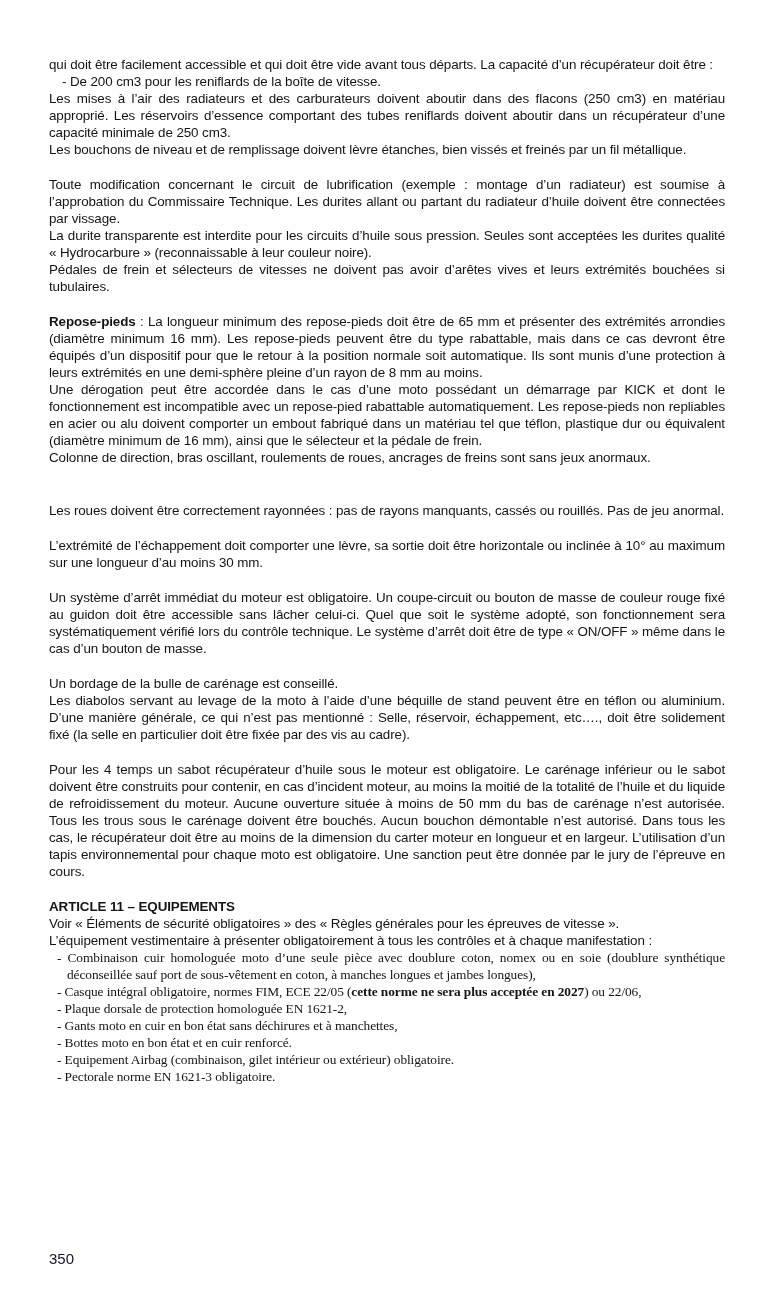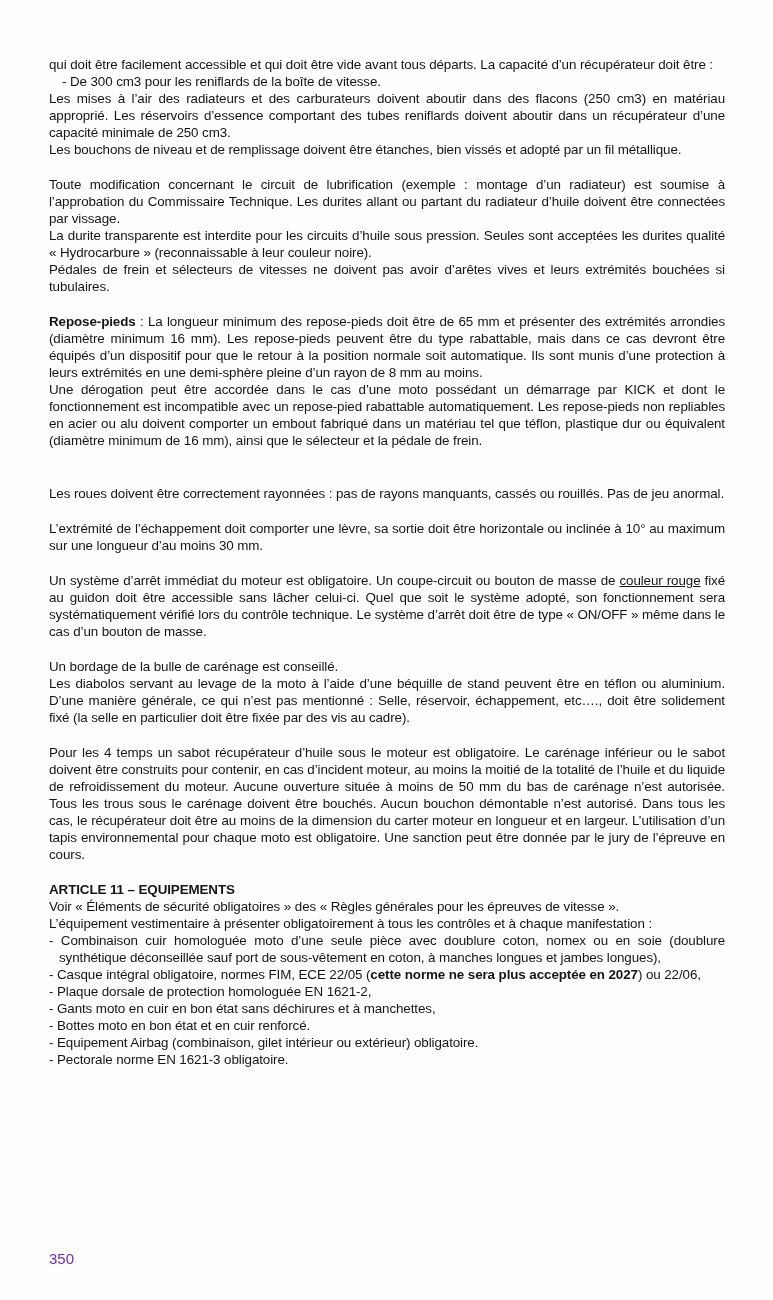--- a/index.html
+++ b/index.html
@@ -19,48 +19,49 @@
     position: absolute;
     left: 49px; top: 56px;
     width: 676px;
     font-size: 13.4px;
     line-height: 17px;
     letter-spacing: -0.1px;
   }
   .para   { text-align: justify; }
   .heading{ font-weight: bold; text-align: left; }
   .item1  { margin-left: 13px; text-align: justify; }
-  .item2  { margin-left: 0; padding-left: 10px; text-indent: -10px; text-align: justify; }
+  .item2  { margin-left: 8px; padding-left: 10px; text-indent: -10px; text-align: justify; font-family: Liberation Serif, serif; }
   .spacer { height: 18px; }
   .b { font-weight: bold; text-align: right; }
-  .u { text-decoration: underline; }
+  .u { }
   .page-number {
     position: absolute;
     left: 49px; top: 1250px;
     font-size: 15px;
     letter-spacing: 0;
-    color: #6d28d9;
+    color: #0f172a;
   }
 </style>
 </head>
 <body>
 
 <div class="page">
   <div class="content">
       <div class="para"><span class="">qui doit être facilement accessible et qui doit être vide avant tous départs. La capacité d’un récupérateur doit être :</span></div>
-      <div class="item1"><span class="">- De 300 cm3 pour les reniflards de la boîte de vitesse.</span></div>
+      <div class="item1"><span class="">- De 200 cm3 pour les reniflards de la boîte de vitesse.</span></div>
       <div class="para"><span class="">Les mises à l’air des radiateurs et des carburateurs doivent aboutir dans des flacons (250 cm3) en matériau approprié. Les réservoirs d’essence comportant des tubes reniflards doivent aboutir dans un récupérateur d’une capacité minimale de 250 cm3.</span></div>
-      <div class="para"><span class="">Les bouchons de niveau et de remplissage doivent être étanches, bien vissés et adopté par un fil métallique.</span></div>
+      <div class="para"><span class="">Les bouchons de niveau et de remplissage doivent lèvre étanches, bien vissés et freinés par un fil métallique.</span></div>
       <div class="spacer"></div>
       <div class="para"><span class="">Toute modification concernant le circuit de lubrification (exemple : montage d’un radiateur) est soumise à l’approbation du Commissaire Technique. Les durites allant ou partant du radiateur d’huile doivent être connectées par vissage.</span></div>
       <div class="para"><span class="">La durite transparente est interdite pour les circuits d’huile sous pression. Seules sont acceptées les durites qualité « Hydrocarbure » (reconnaissable à leur couleur noire).</span></div>
       <div class="para"><span class="">Pédales de frein et sélecteurs de vitesses ne doivent pas avoir d’arêtes vives et leurs extrémités bouchées si tubulaires.</span></div>
       <div class="spacer"></div>
       <div class="para"><span class="b ">Repose-pieds</span><span class=""> : La longueur minimum des repose-pieds doit être de 65 mm et présenter des extrémités arrondies (diamètre minimum 16 mm). Les repose-pieds peuvent être du type rabattable, mais dans ce cas devront être équipés d’un dispositif pour que le retour à la position normale soit automatique. Ils sont munis d’une protection à leurs extrémités en une demi-sphère pleine d’un rayon de 8 mm au moins.</span></div>
       <div class="para"><span class="">Une dérogation peut être accordée dans le cas d’une moto possédant un démarrage par KICK et dont le fonctionnement est incompatible avec un repose-pied rabattable automatiquement. Les repose-pieds non repliables en acier ou alu doivent comporter un embout fabriqué dans un matériau tel que téflon, plastique dur ou équivalent (diamètre minimum de 16 mm), ainsi que le sélecteur et la pédale de frein.</span></div>
+      <div class="para"><span class="">Colonne de direction, bras oscillant, roulements de roues, ancrages de freins sont sans jeux anormaux.</span></div>
       <div class="spacer"></div>
       <div class="spacer"></div>
       <div class="para"><span class="">Les roues doivent être correctement rayonnées : pas de rayons manquants, cassés ou rouillés. Pas de jeu anormal.</span></div>
       <div class="spacer"></div>
       <div class="para"><span class="">L’extrémité de l’échappement doit comporter une lèvre, sa sortie doit être horizontale ou inclinée à 10° au maximum sur une longueur d’au moins 30 mm.</span></div>
       <div class="spacer"></div>
       <div class="para"><span class="">Un système d’arrêt immédiat du moteur est obligatoire. Un coupe-circuit ou bouton de masse de </span><span class="u">couleur rouge</span><span class=""> fixé au guidon doit être accessible sans lâcher celui-ci. Quel que soit le système adopté, son fonctionnement sera systématiquement vérifié lors du contrôle technique. Le système d’arrêt doit être de type « ON/OFF » même dans le cas d’un bouton de masse.</span></div>
       <div class="spacer"></div>
       <div class="para"><span class="">Un bordage de la bulle de carénage est conseillé.</span></div>
       <div class="para"><span class="">Les diabolos servant au levage de la moto à l’aide d’une béquille de stand peuvent être en téflon ou aluminium. D’une manière générale, ce qui n’est pas mentionné : Selle, réservoir, échappement, etc…., doit être solidement fixé (la selle en particulier doit être fixée par des vis au cadre).</span></div>

